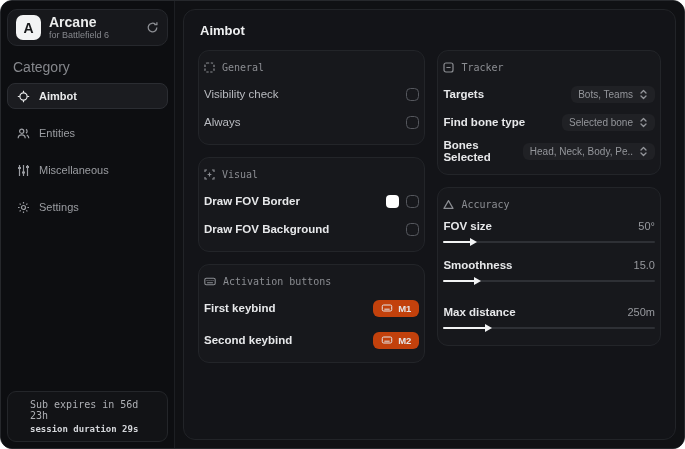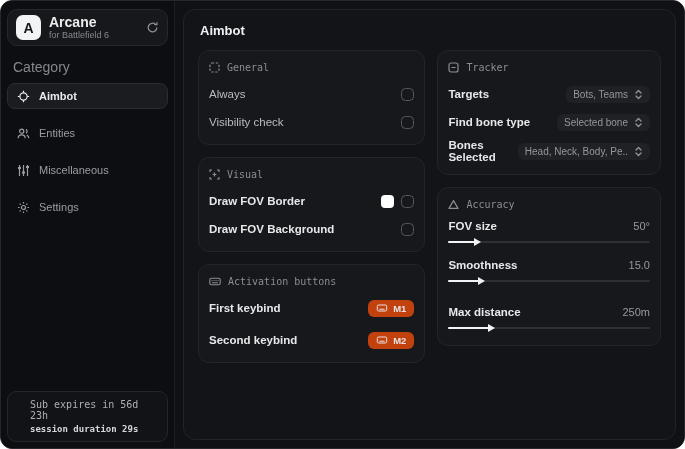--- a/index.html
+++ b/index.html
@@ -57,21 +57,21 @@
     border:1px solid #222428; border-radius:12px;
     padding:11px 14px; position:relative;
   }
   .page-title { color:#f0f1f2; font-size:13px; font-weight:bold; margin:2px 0 12px 2px; }
   .columns { display:flex; gap:12px; align-items:flex-start; }
   .col { display:flex; flex-direction:column; gap:12px; }
   .col-left { width:238px; }
   .col-right { width:234px;justify-content:flex-end; }
   .card {
     background:#17181c; border:1px solid #232529; border-radius:11px;
-    padding:11px 10px; width:100%;
+    padding:11px 5px; width:100%;
   }
   .card-header {
     display:flex; align-items:center; gap:7px;
     font-family:"DejaVu Sans Mono", monospace;
     color:#8b8d92; font-size:10px; margin-bottom:10px;
   }
   .card-header svg { flex:0 0 auto; }
   .row {
     display:flex; align-items:center; justify-content:space-between;
     min-height:22px; margin-top:6px;
@@ -196,25 +196,25 @@
         <div class="col col-left">
 
           <div class="card">
             <div class="card-header">
               <svg width="11" height="11" viewBox="0 0 11 11" fill="none" stroke="currentColor" stroke-width="1.2">
                 <rect x="1" y="1" width="9" height="9" rx="2" stroke-dasharray="2.2 1.6"></rect>
               </svg>
               <span>General</span>
             </div>
             <div class="row">
+              <span class="row-label">Visibility check</span>
+              <span class="checkbox"></span>
+            </div>
+            <div class="row">
               <span class="row-label">Always</span>
-              <span class="checkbox"></span>
-            </div>
-            <div class="row">
-              <span class="row-label">Visibility check</span>
               <span class="checkbox"></span>
             </div>
           </div>
 
           <div class="card">
             <div class="card-header">
               <svg width="11" height="11" viewBox="0 0 11 11" fill="none" stroke="currentColor" stroke-width="1.2">
                 <path d="M1 3V1h2M8 1h2v2M10 8v2H8M3 10H1V8"></path>
                 <path d="M5.5 3.6v3.8M3.6 5.5h3.8"></path>
               </svg>

